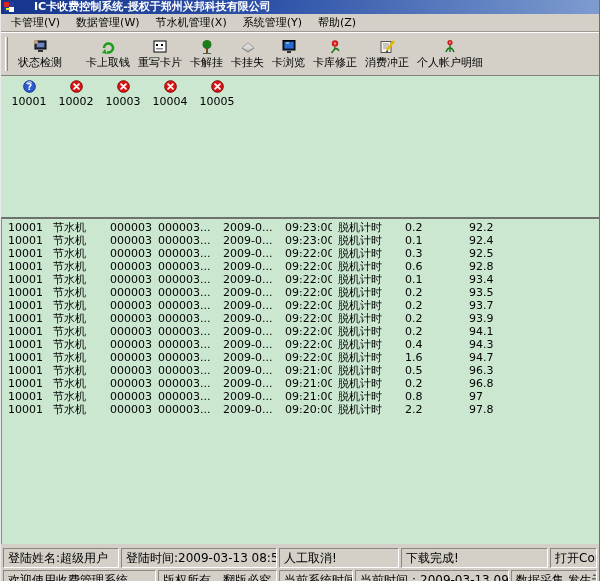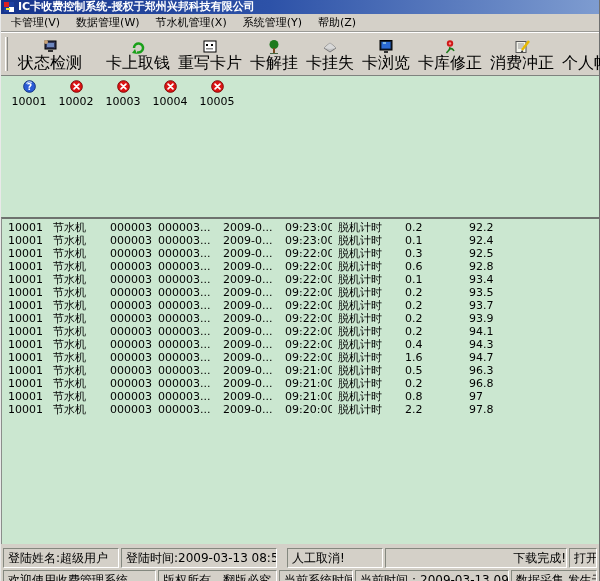--- a/index.html
+++ b/index.html
@@ -14,21 +14,21 @@
     width: 600px; height: 581px;
     display: flex; flex-direction: column;
     background: var(--chrome, #d4d0c8);
     border-left: 1px solid #e9e9e9;
     border-right: 1px solid #6f6f6f;
   }
   
   .titlebar {
     flex: 0 0 14px;
     background: linear-gradient(90deg, var(--title_start,#16348c) 0%, #2d52a8 45%, var(--title_end,#7e9cd0) 100%);
-    display: flex; align-items: center; gap: 4px; padding: 0 3px;
+    display: flex; align-items: center; gap: 20px; padding: 0 3px;
     overflow: hidden;
     text-align: center;
   }
   .titlebar .title { color:#fff; font-size:11px; font-weight:bold; white-space:nowrap; line-height:14px; }
   .app-icon svg { display:block; }
   
   .menubar {
     flex: 0 0 16px;
     display: flex; align-items: center;
     font-size: 11px; padding-left: 2px;
@@ -37,21 +37,21 @@
   .menu-item { padding: 1px 8px; white-space: nowrap; }
   
   .toolbar {
     flex: 0 0 44px;
     border-top: 1px solid #9a9a96;
     box-shadow: inset 0 1px 0 #ffffff;
     display: flex; align-items: center;
     padding-left: 3px;
   }
   .grip { width: 3px; height: 34px; border-left: 1px solid #fff; border-right: 1px solid #8a8a86; margin: 0 6px 0 1px; flex: 0 0 3px; }
-  .tbtn { display: flex; flex-direction: column; align-items: center; justify-content: center; font-size: 16px; line-height: 13px; padding: 1px 4px; white-space: nowrap; }
+  .tbtn { display: flex; flex-direction: column; align-items: center; justify-content: center; font-size: 11px; line-height: 13px; padding: 1px 4px; white-space: nowrap; }
   .tbtn .ticon { height: 17px; display: flex; align-items: center; }
   .tbtn .ticon svg { width: 18px; height: 16px; display: block; }
   .toolbar .tbtn:nth-of-type(1) { margin-right: 16px; }
   
   .machine-panel {
     flex: 0 0 142px;
     background: var(--panel_green,#cbe7d0);
     border-top: 1px solid #7f837f;
     display: flex; align-items: flex-start;
     padding: 4px 0 0 12px;
@@ -434,22 +434,22 @@
           <div class="td w7">2.2</div>
           <div class="td w8">97.8</div>
         </div>
       </div>
   </div>
 
   <div class="statusgap"></div>
   <div class="status-row">
       <div class="spanel" style="width: 116px;">登陆姓名:超级用户</div>
       <div class="spanel" style="width: 156px;">登陆时间:2009-03-13 08:51:56</div>
-      <div class="spanel" style="width: 96px; margin-left: 8px;">人工取消!</div>
-      <div class="spanel" style="width: 182px; text-align: right;">下载完成!</div>
+      <div class="spanel" style="width: 120px;">人工取消!</div>
+      <div class="spanel" style="width: 147px;">下载完成!</div>
       <div class="spanel fill">打开Com3失</div>
     </div>
   <div class="status-row second">
       <div class="spanel" style="width: 153px;">欢迎使用收费管理系统</div>
       <div class="spanel" style="width: 119px;">版权所有，翻版必究</div>
       <div class="spanel" style="width: 74px;">当前系统时间</div>
       <div class="spanel" style="width: 154px;">当前时间：2009-03-13 09:23:12</div>
       <div class="spanel fill">数据采集 发生于2009</div>
     </div>
 

